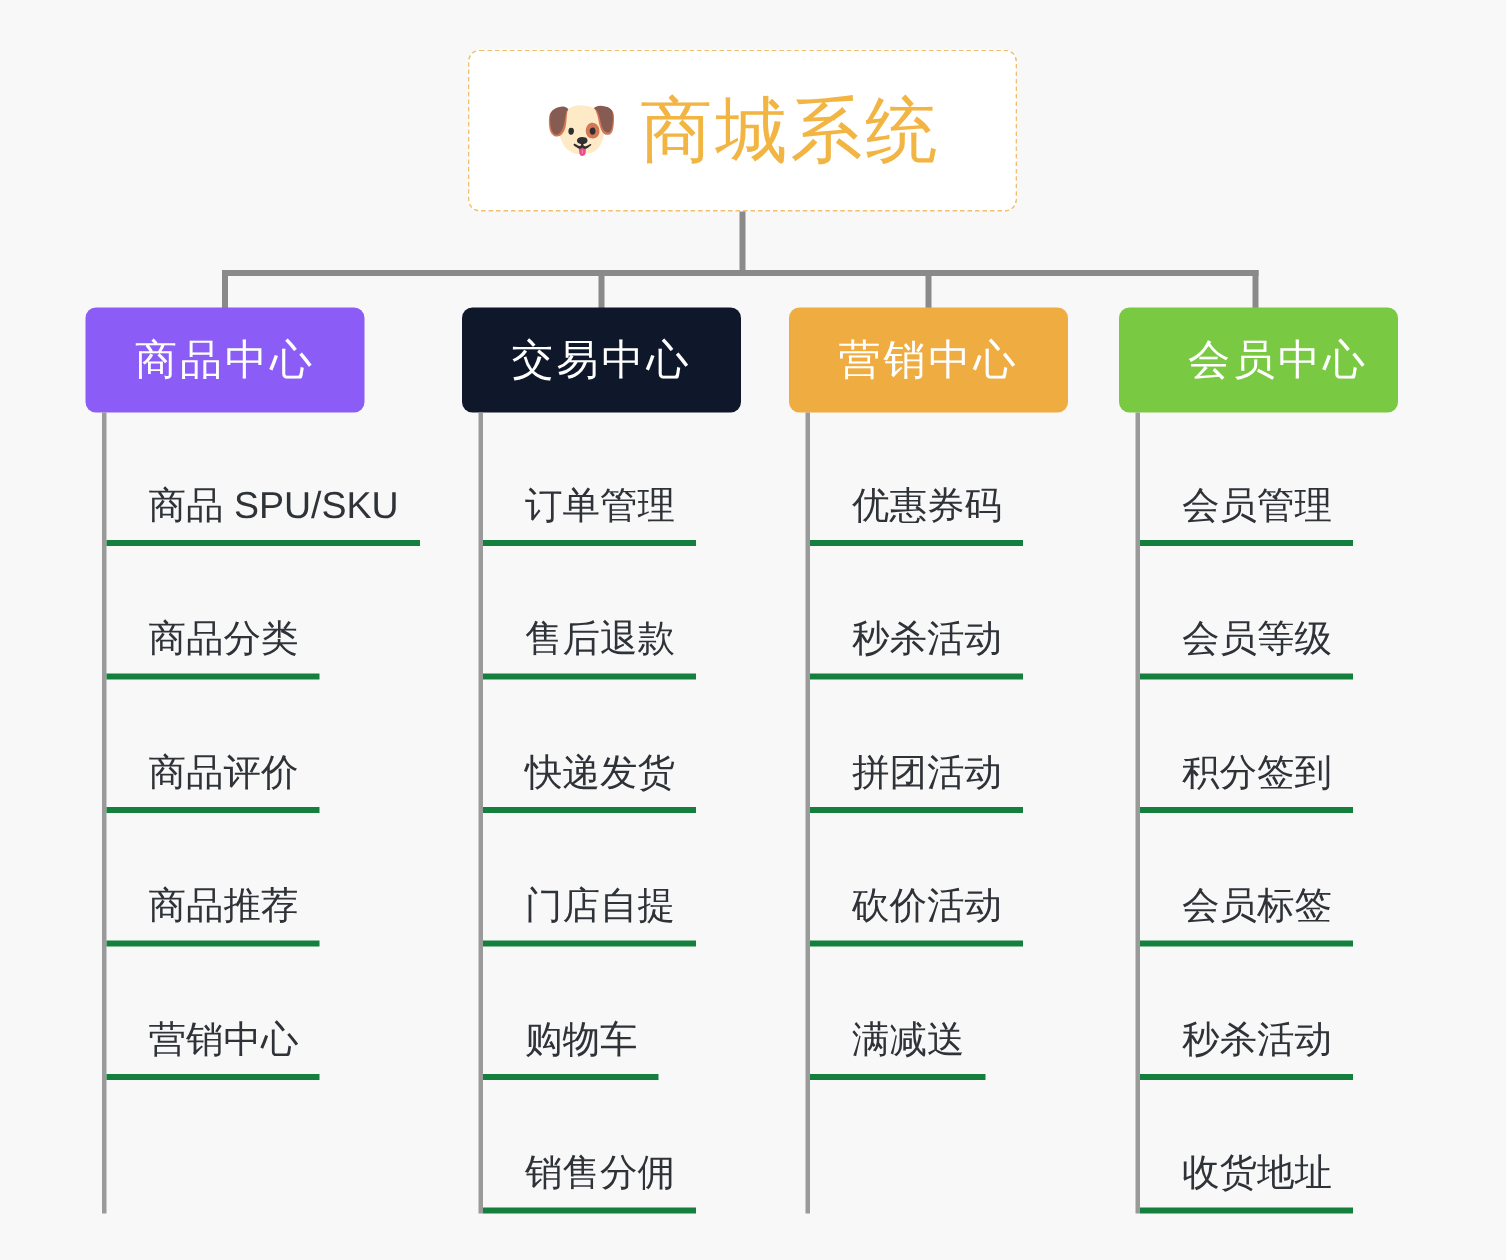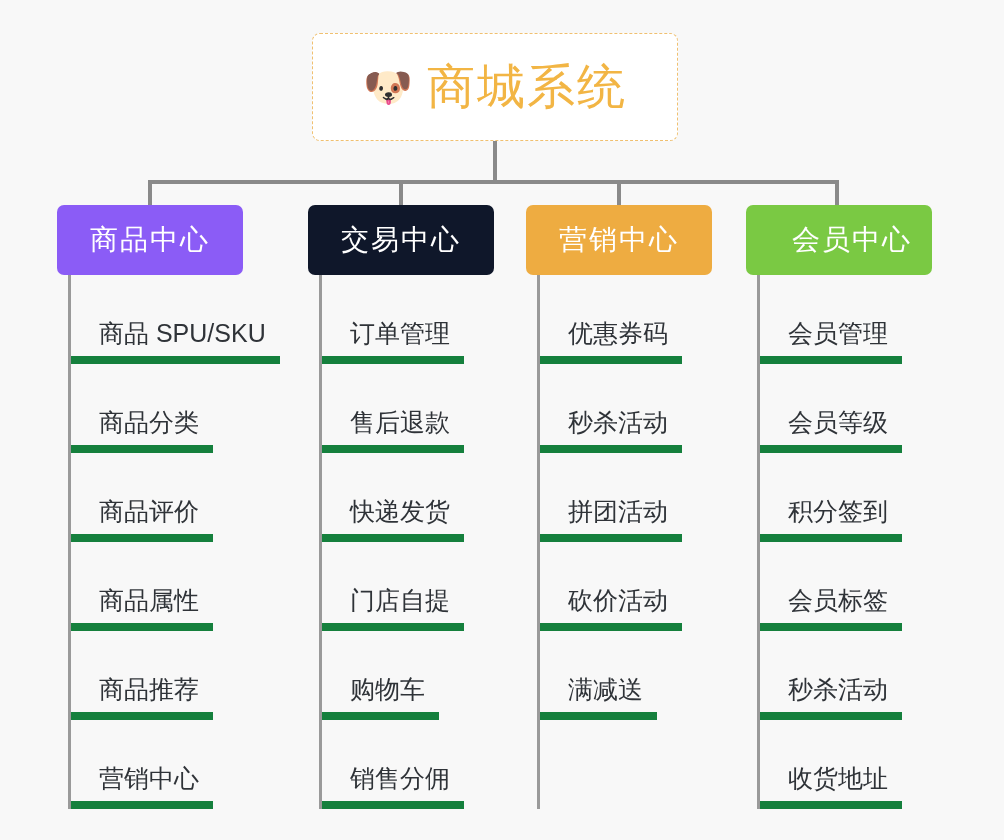--- a/index.html
+++ b/index.html
@@ -95,21 +95,21 @@
     height: 89px;
     box-sizing: border-box;
     display: flex;
     align-items: flex-end;
     padding-left: 14px;
   }
   .leaf-inner {
     position: relative;
     display: inline-block;
     padding: 0 14px 8px 28px;
-    border-bottom: 8px solid #15803d;
+    border-bottom: 4px solid #15803d;
     font-size: 25px;
     color: #2f3338;
     white-space: nowrap;
     line-height: 1.15;
   }
 </style>
 </head>
 <body style="background: rgb(248, 248, 248);">
 
 <div id="canvas">
@@ -135,23 +135,20 @@
       <li class="leaf">
           <span class="leaf-inner">商品 SPU/SKU</span>
         </li>
       <li class="leaf">
           <span class="leaf-inner">商品分类</span>
         </li>
       <li class="leaf">
           <span class="leaf-inner">商品评价</span>
         </li>
       <li class="leaf">
-          <span class="leaf-inner">商品属性</span>
-        </li>
-      <li class="leaf">
           <span class="leaf-inner">商品推荐</span>
         </li>
       <li class="leaf">
           <span class="leaf-inner">营销中心</span>
         </li>
     </ul>
   </div>
 
   <div class="column" style="left:308px; width:250px;">
     <div class="cat-header" style="width: 186px; background: #0f172a;">

